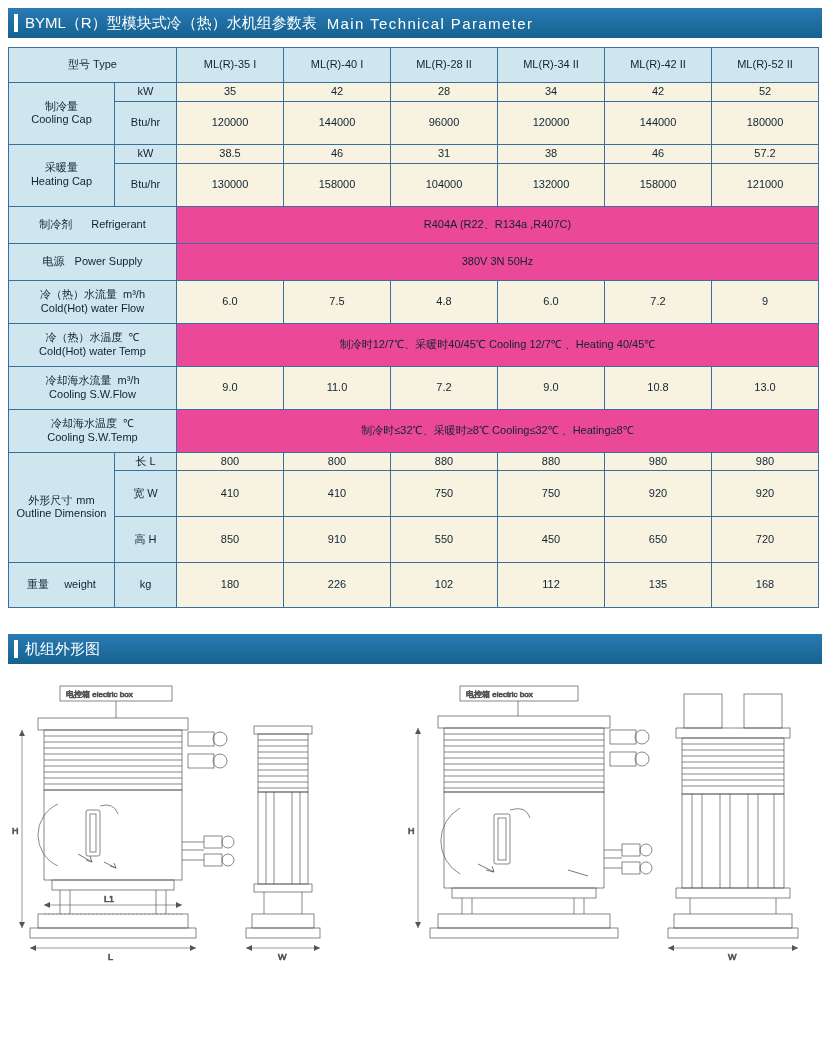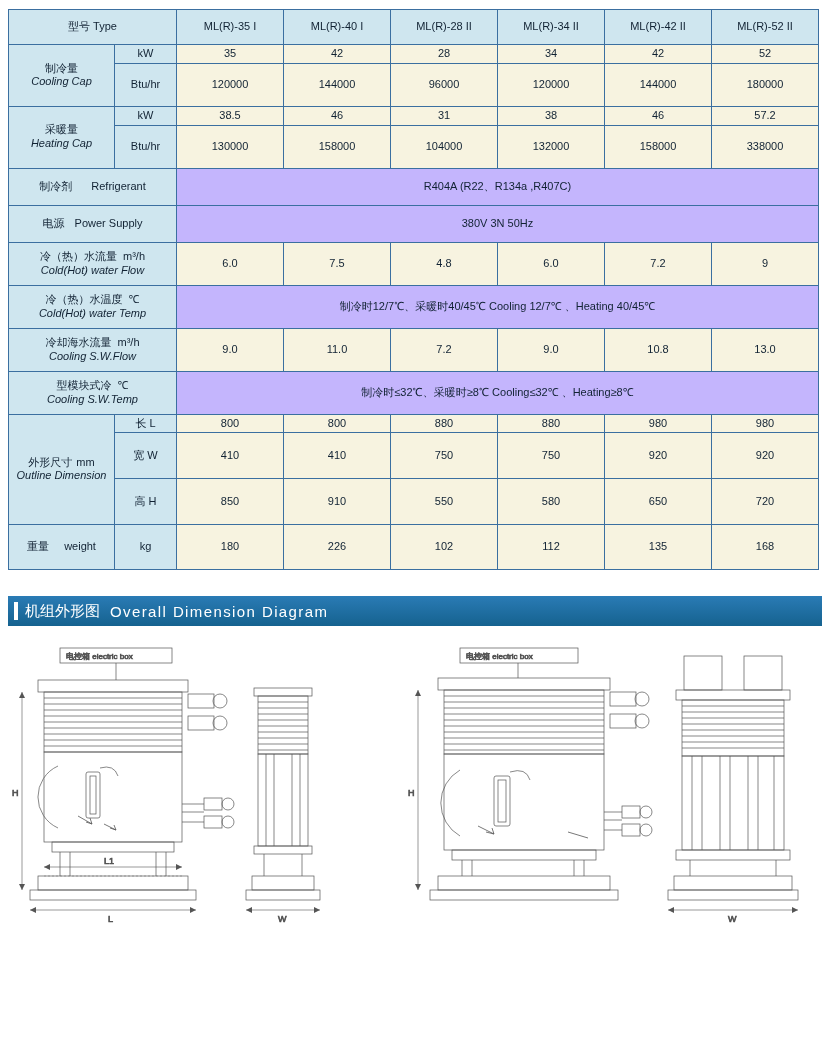--- a/index.html
+++ b/index.html
@@ -76,28 +76,28 @@
     font-weight: normal;
     font-size: 11.5px;
   }
   .lbl {
     background: #cfe6ef;
   }
   .val {
     background: #f7f3e0;
   }
   .val-wide {
-    background: #c4b5fd;
+    background: #ec4899;
     font-size: 11px;
   }
   .two-line {
     line-height: 1.35;
   }
   .cn { display: block; }
-  .en { display: block; font-style: italic; }
+  .en { display: block; }
 
   
   col.c-lbl1 { width: 106px; }
   col.c-lbl2 { width: 62px; }
   col.c-data { width: 107px; }
 
   
   .diagram-area {
     margin-top: 10px;
     width: 814px;
@@ -114,20 +114,25 @@
     font-family: "Liberation Sans", sans-serif;
     font-size: 8px;
     fill: #222;
   }
 </style>
 </head>
 <body>
 
 <div class="page">
 
+  <div class="section-bar">
+    <span class="tick"></span>
+    <span class="title-cn">BYML（R）型模块式冷（热）水机组参数表</span>
+    <span class="title-en">Main  Technical  Parameter</span>
+  </div>
 
   <table class="spec">
     <colgroup>
       <col class="c-lbl1">
         <col class="c-lbl2">
       <col class="c-data">
         <col class="c-data">
         <col class="c-data">
       <col class="c-data">
         <col class="c-data">
@@ -181,21 +186,21 @@
         <td class="val">46</td>
         <td class="val">57.2</td>
       </tr>
       <tr>
         <td class="lbl" style="height:38px">Btu/hr</td>
         <td class="val">130000</td>
         <td class="val">158000</td>
         <td class="val">104000</td>
         <td class="val">132000</td>
         <td class="val">158000</td>
-        <td class="val">338000</td>
+        <td class="val">121000</td>
       </tr>
 
       <tr>
         <td class="lbl" colspan="2" style="height:32px">
           <span>制冷剂</span>
           <span style="margin-left:16px">Refrigerant</span>
         </td>
         <td class="val-wide" colspan="6">R404A (R22、R134a ,R407C)</td>
       </tr>
 
@@ -246,21 +251,21 @@
         <td class="val">11.0</td>
         <td class="val">7.2</td>
         <td class="val">9.0</td>
         <td class="val">10.8</td>
         <td class="val">13.0</td>
       </tr>
 
       <tr>
         <td class="lbl two-line" colspan="2" style="height:38px">
           <span class="cn">
-            <span>型模块式冷</span>
+            <span>冷却海水温度</span>
             <span style="margin-left:3px">℃</span>
           </span>
           <span class="en">Cooling S.W.Temp</span>
         </td>
         <td class="val-wide" colspan="6">制冷时≤32℃、采暖时≥8℃   Cooling≤32℃ 、Heating≥8℃</td>
       </tr>
 
       <tr>
         <td class="lbl two-line" rowspan="3" style="height:41px">
           <span class="cn">
@@ -284,21 +289,21 @@
         <td class="val">750</td>
         <td class="val">750</td>
         <td class="val">920</td>
         <td class="val">920</td>
       </tr>
       <tr>
         <td class="lbl" style="height:41px">高 H</td>
         <td class="val">850</td>
         <td class="val">910</td>
         <td class="val">550</td>
-        <td class="val">580</td>
+        <td class="val">450</td>
         <td class="val">650</td>
         <td class="val">720</td>
       </tr>
 
       <tr>
         <td class="lbl two-line" style="height:40px">
           <span>重量</span>
           <span style="margin-left:12px">weight</span>
         </td>
         <td class="lbl">kg</td>
@@ -308,21 +313,20 @@
         <td class="val">112</td>
         <td class="val">135</td>
         <td class="val">168</td>
       </tr>
     </tbody>
   </table>
 
   <div class="section-bar" style="margin-top:26px">
     <span class="tick"></span>
     <span class="title-cn">机组外形图</span>
-    <span class="title-en">Overall  Dimension  Diagram</span>
   </div>
 
   <div class="diagram-area">
     <svg width="814" height="290" viewBox="0 0 814 290">
       <g stroke="#555" fill="none" stroke-width="0.7">
 
         <g>
 
           <rect x="52" y="12" width="112" height="15" fill="#fff" stroke="#555"></rect>
           <text x="58" y="23" class="box-label">电控箱 electric box</text>

